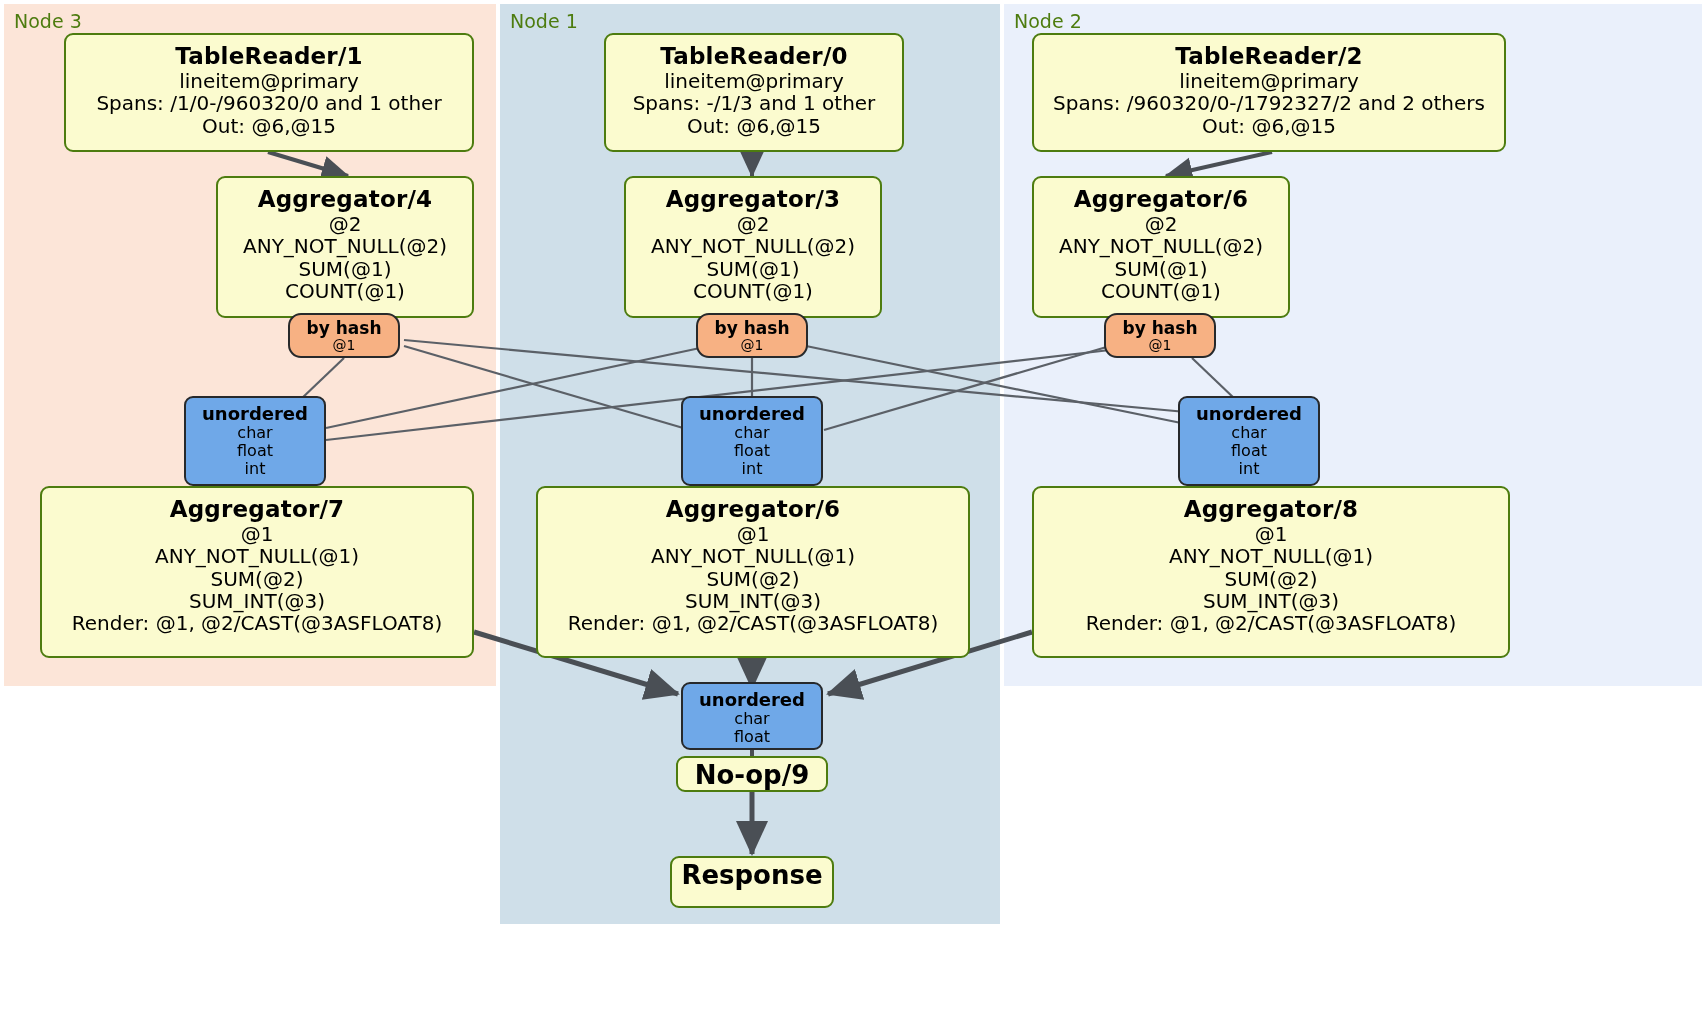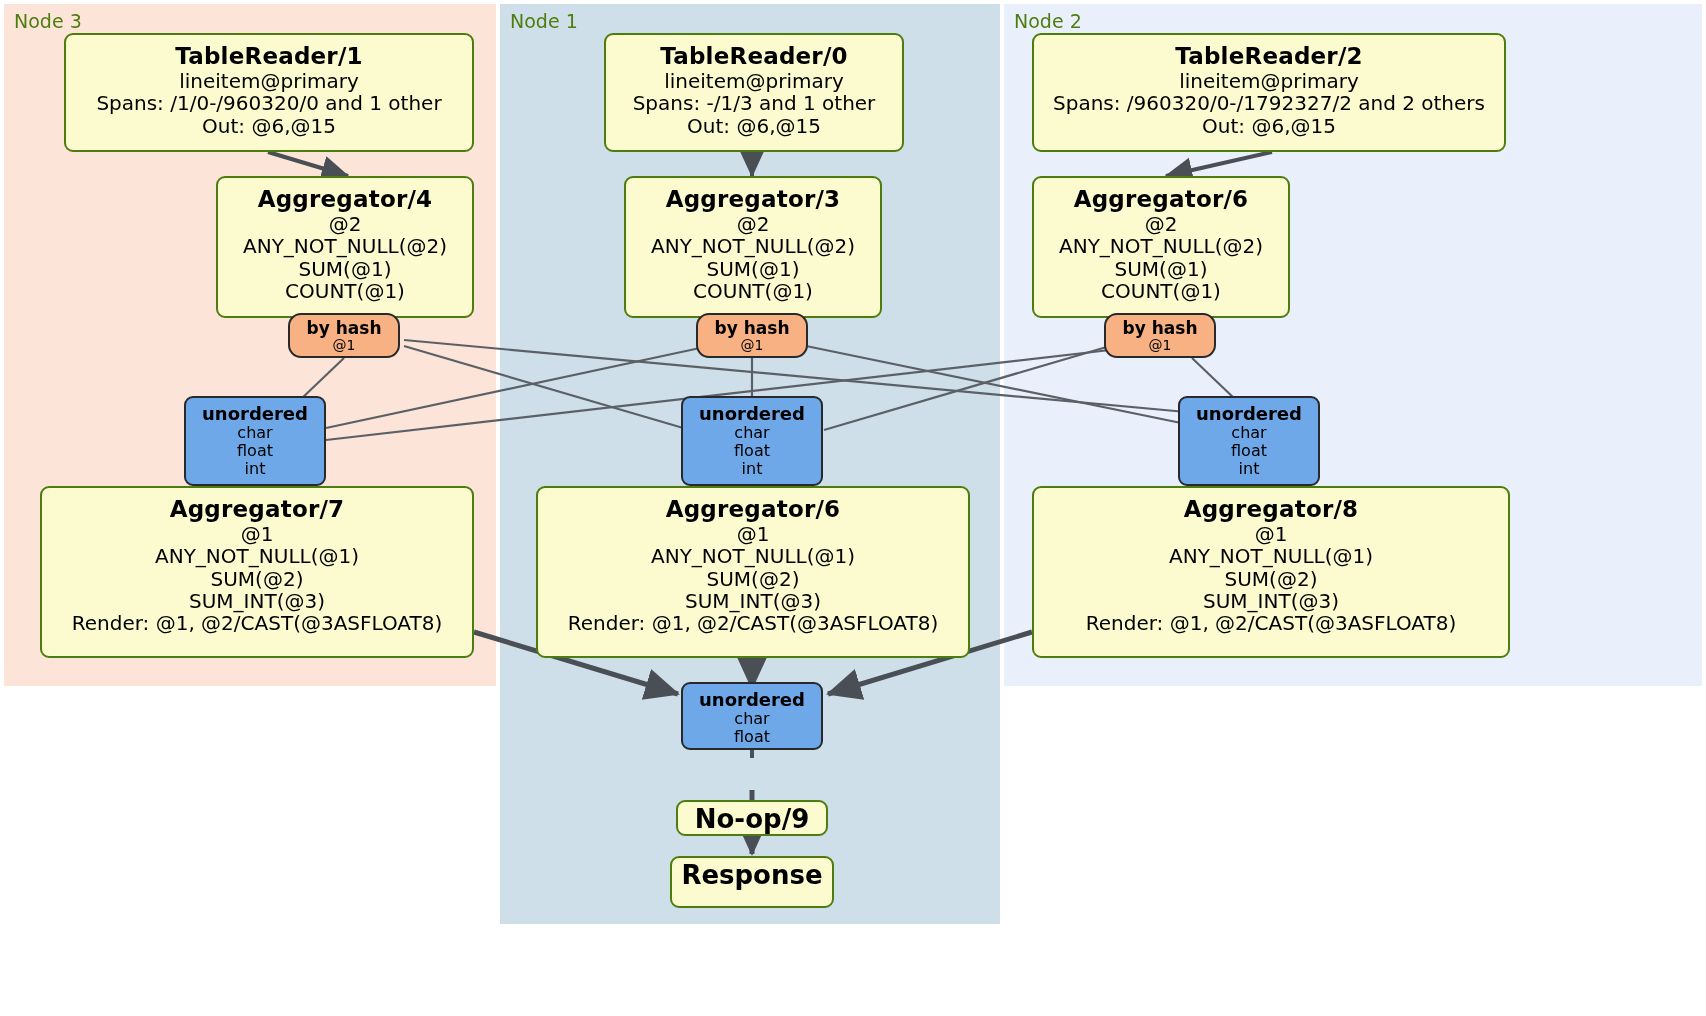--- a/index.html
+++ b/index.html
@@ -155,21 +155,21 @@
       <span class="t t-sub">SUM_INT(@3)</span>
       <span class="t t-sub">Render: @1, @2/CAST(@3ASFLOAT8)</span>
     </div>
 
     <div class="box router" style="left:681px;top:682px;width:142px;height:68px;padding-top:6px;z-index:6;">
       <span class="t t-rt">unordered</span>
       <span class="t t-rs">char</span>
       <span class="t t-rs">float</span>
     </div>
 
-    <div class="box proc" style="left:676px;top:756px;width:152px;height:36px;padding-top:3px;z-index:7;margin-top:44px;">
+    <div class="box proc" style="left:676px;top:756px;width:152px;height:36px;padding-top:3px;z-index:7;">
       <span class="t t-big">No-op/9</span>
     </div>
 
     <div class="box proc" style="left:670px;top:856px;width:164px;height:52px;padding-top:3px;z-index:7;">
       <span class="t t-big">Response</span>
     </div>
 
     <div class="box proc" style="left:1032px;top:33px;width:474px;height:119px;padding-top:9px;">
       <span class="t t-title">TableReader/2</span>
       <span class="t t-sub">lineitem@primary</span>

